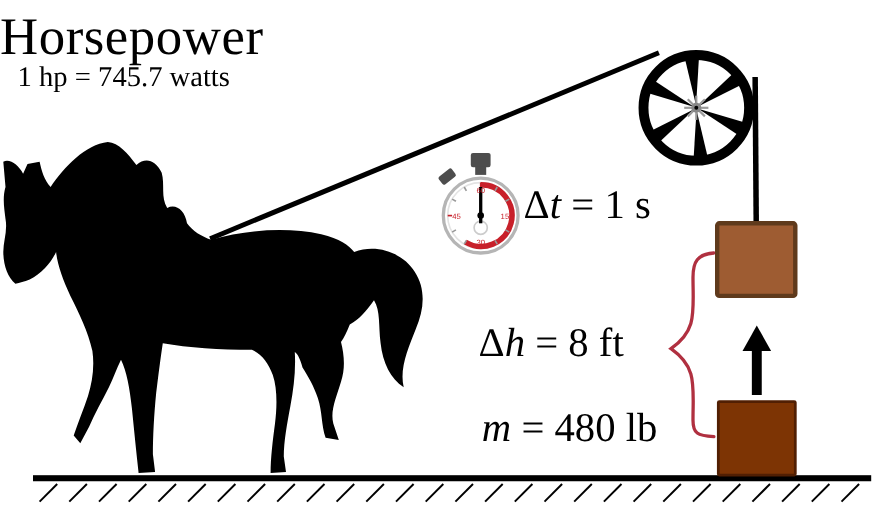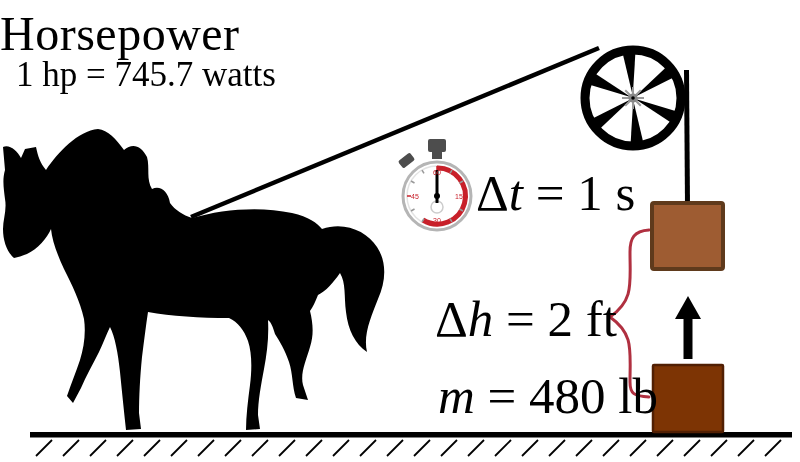--- a/index.html
+++ b/index.html
@@ -3,22 +3,22 @@
 <meta charset="utf-8">
 <style>
   html,body{margin:0;padding:0;}
   body{
     width:800px;height:462px;position:relative;background:#ffffff;
     font-family:"Liberation Serif", serif;color:#000;overflow:hidden;
   }
   .scene-svg{position:absolute;left:0;top:0;width:800px;height:462px;}
   .lbl{position:absolute;line-height:1;white-space:nowrap;color:#000;}
   .title{left:0;top:10px;font-size:48px;letter-spacing:0.5px;}
-  .subtitle{left:16px;top:57px;font-size:35px;}
-  .eq{font-size:51px;}
+  .subtitle{left:16px;top:57px;font-size:26px;}
+  .eq{font-size:37px;}
   .eq .var{font-style:italic;}
   .eq-time{left:476px;top:168px;}
   .eq-height{left:435px;top:294px;}
   .eq-mass{left:438px;top:371px;}
 </style>
 </head>
 <body>
 
 <svg class="scene-svg" viewBox="0 0 800 462" xmlns="http://www.w3.org/2000/svg">
 
@@ -153,15 +153,15 @@
   <rect x="652" y="203" width="71" height="66" rx="2" fill="#9e5c32" stroke="#5f3a1c" stroke-width="4"></rect>
 
   <rect x="653" y="365" width="70" height="67" rx="1" fill="#7d3404" stroke="#511f03" stroke-width="2.5"></rect>
 </svg>
 
 <div class="lbl title">Horsepower</div>
 <div class="lbl subtitle">1 hp = 745.7 watts</div>
 
 <div class="lbl eq eq-time"><span>Δ</span><span class="var">t</span><span> = 1 s</span></div>
 
-<div class="lbl eq eq-height"><span>Δ</span><span class="var">h</span><span> = 2 ft</span></div>
+<div class="lbl eq eq-height"><span>Δ</span><span class="var">h</span><span> = 8 ft</span></div>
 
 <div class="lbl eq eq-mass"><span></span><span class="var">m</span><span> = 480 lb</span></div>
 
 </body></html>

